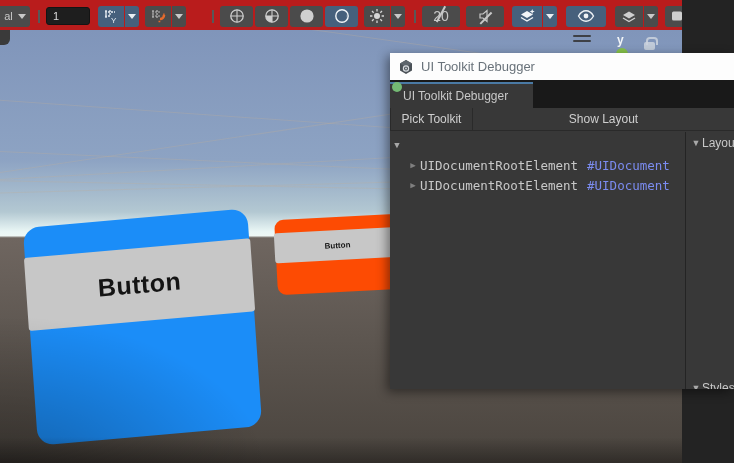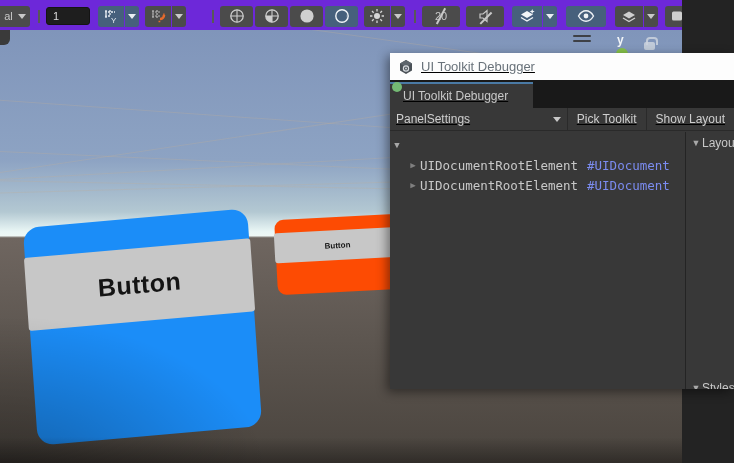--- a/index.html
+++ b/index.html
@@ -6,39 +6,39 @@
   html,body { background:#111; }
   .screen{
     position:relative; width:734px; height:463px; overflow:hidden;
     font-family:"Liberation Sans", sans-serif; background:#232323;
   }
 
   
   .scene-window{ position:absolute; left:0; top:0; width:682px; height:463px; }
   .scene-toolbar{
     position:absolute; left:0; top:0; width:682px; height:32px;
-    background:#6d28d9; display:flex; align-items:center;
+    background:#b91c1c; display:flex; align-items:center;
   }
   .tb-btn{
     height:21px; background:#4b4b4b; border-radius:3px;
     display:flex; align-items:center; justify-content:center;
     color:#c8c8c8; font-size:11px; position:relative; flex:none;
   }
   .tb-btn.active{ background:#46607c; color:#fff; }
   .tb-caret{ width:14px; height:21px; border-radius:0 3px 3px 0; margin-left:1px; }
   .tb-main{ border-radius:3px 0 0 3px; }
   .caret-glyph{ width:0; height:0; border-left:4px solid transparent; border-right:4px solid transparent; border-top:5px solid #c8c8c8; }
   .active .caret-glyph{ border-top-color:#e9eef3; }
   .tb-sep{ width:2px; height:13px; margin:0 6px; flex:none;
     border-left:1px solid #585858; border-right:1px solid #585858; }
   .tb-input{
     width:44px; height:18px; background:#1e1e1e; border:1px solid #141414;
     border-radius:3px; color:#dcdcdc; font-size:11px; padding-left:6px; line-height:16px; flex:none;
   }
-  .slash-num{ position:relative; font-size:11px; color:#c8c8c8; }
+  .slash-num{ position:relative; font-size:14px; color:#c8c8c8; }
   .slash-num::after{ content:""; position:absolute; left:45%; top:-3px; width:1.5px; height:18px;
     background:#c8c8c8; transform:rotate(28deg); }
   .speaker-slash{ position:relative; }
   .speaker-slash::after{ content:""; position:absolute; left:48%; top:2px; width:1.5px; height:16px;
     background:#c8c8c8; transform:rotate(45deg); }
   .corner-dark{ position:absolute; left:682px; top:0; width:52px; height:55px; background:#232323; }
 
   .scene-viewport{
     position:absolute; left:0; top:30px; width:682px; height:433px; overflow:hidden;
     background:linear-gradient(#8095ba 0%, #8da3c3 30%, #b3c8d2 42%, #e9f6f5 46.5%, #eef8f6 47.5%, #6f6660 48%, #5e5751 70%, #4a443e 100%);
@@ -72,21 +72,21 @@
   .axis-y-label{ position:absolute; left:617px; top:3px; color:#f2f5f8; font-size:12px; font-weight:700; }
   .axis-y-cone{ position:absolute; left:616px; top:18px; width:12px; height:6px; background:#86c24a; border-radius:6px 6px 0 0; }
   .gizmo-lock{ position:absolute; left:644px; top:12px; width:11px; height:8px;
     background:rgba(205,212,222,.85); border-radius:2px; }
   .gizmo-lock::before{ content:""; position:absolute; left:1.5px; top:-5px; width:8px; height:6px;
     border:2px solid rgba(205,212,222,.85); border-bottom:none; border-radius:4px 4px 0 0; }
   .left-notch{ position:absolute; left:0; top:0; width:10px; height:15px; background:#3a3a3a; border-radius:0 0 6px 0; }
 
   
   .dbg{ position:absolute; left:390px; top:53px; width:344px; height:336px;
-    background:#383838; box-shadow:-3px 3px 10px rgba(0,0,0,.45);text-decoration:underline; }
+    background:#383838; box-shadow:-3px 3px 10px rgba(0,0,0,.45); }
   .dbg-titlebar{ height:27px; background:#fdfdfd; display:flex; align-items:center; padding-left:8px; }
   .dbg-title-text{ font-size:13px; color:#69727a; margin-left:7px; }
   .dbg-tabbar{ height:28px; background:#191919; position:relative; display:flex; align-items:flex-end; }
   .dbg-tab{
     height:26px; width:143px; background:#383838; border-top:2px solid #4a7aa5;
     color:#c8c8c8; font-size:12px; display:flex; align-items:center; padding-left:13px;
   }
   .tab-dot{ position:absolute; left:2px; top:2px; width:10px; height:10px; border-radius:50%; background:#74ba74; z-index:3; }
   .dbg-toolbar{ height:23px; background:#383838; border-bottom:1px solid #2a2a2a; display:flex; align-items:stretch; }
   .dbg-dd{ width:200px; display:flex; align-items:center; padding:0 6px; color:#cfcfcf; font-size:12px; }
@@ -288,24 +288,20 @@
     </div>
 
     <div class="dbg-tabbar">
       <div class="tab-dot"></div>
       <div class="dbg-tab">
         <span>UI Toolkit Debugger</span>
       </div>
     </div>
 
     <div class="dbg-toolbar">
-      <div class="dbg-dd">
-        <span>PanelSettings</span>
-        <span class="caret-glyph"></span>
-      </div>
       <div class="dbg-tbtn" style="width:82px;">
         <span>Pick Toolkit</span>
       </div>
       <div class="dbg-tbtn" style="flex:1; justify-content:center;">
         <span>Show Layout</span>
       </div>
     </div>
 
     <div class="dbg-content">
       <div class="dbg-tree">

